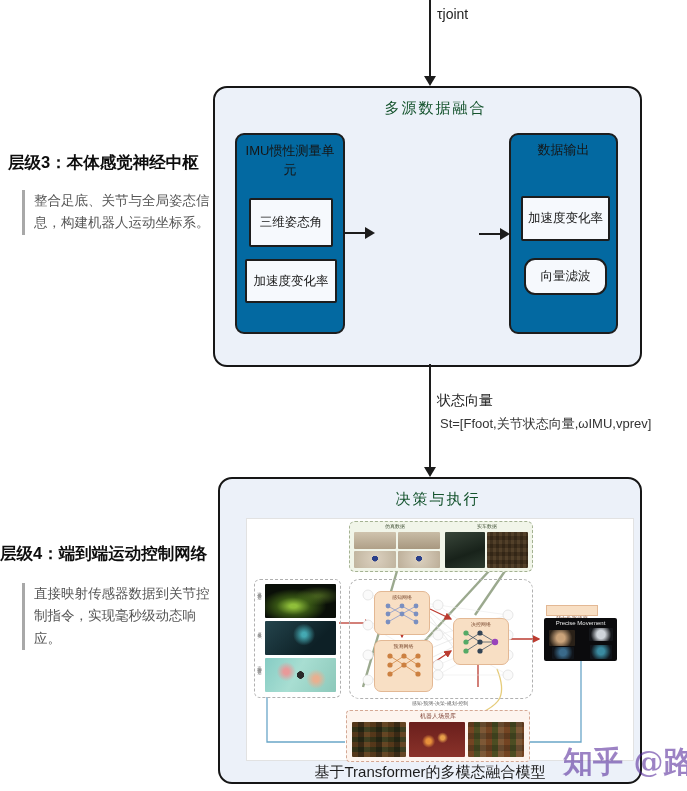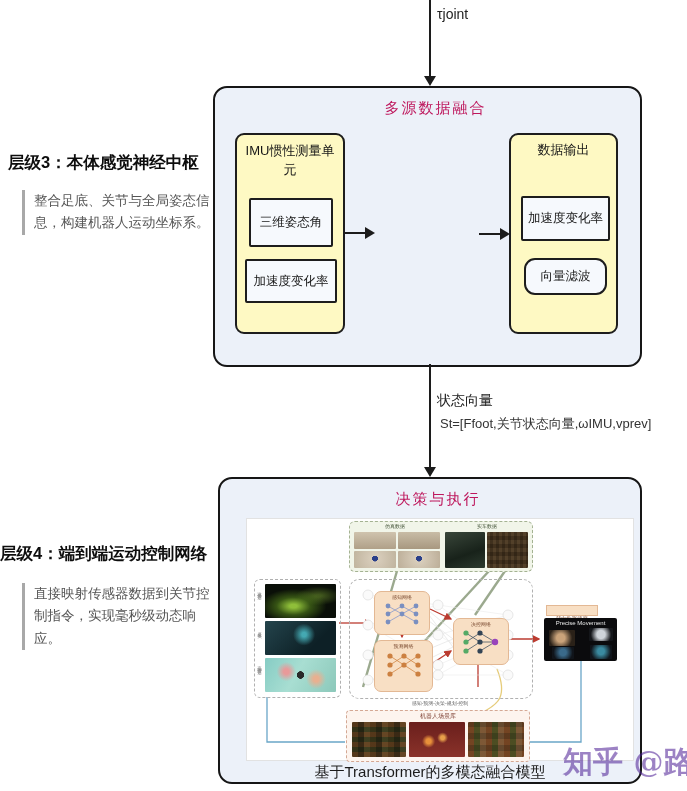--- a/index.html
+++ b/index.html
@@ -14,22 +14,22 @@
   .head-right{position:absolute;width:0;height:0;border-top:6px solid transparent;
               border-bottom:6px solid transparent;border-left:10px solid #1c1c1c;}
   .flow-label{position:absolute;font-size:14px;color:#222;}
   .flow-math{position:absolute;font-family:"DejaVu Serif",serif;font-style:italic;
              font-weight:600;font-size:14px;color:#111;}
   .flow-math sub{font-size:9px;}
   .flow-math2{position:absolute;font-size:13px;color:#333;}
   
   .bigbox{position:absolute;background:#ecf1f9;border:2px solid #161616;border-radius:14px;}
   .bigtitle{position:absolute;left:16px;right:0;top:11px;text-align:center;font-size:15px;
-            letter-spacing:2px;color:#be185d;}
-  .colbox{position:absolute;background:#fef9c3;border:2px solid #1d1d1d;border-radius:9px;}
+            letter-spacing:2px;color:#14532d;}
+  .colbox{position:absolute;background:#0369a1;border:2px solid #1d1d1d;border-radius:9px;}
   .coltitle{position:absolute;left:4px;right:4px;top:7px;text-align:center;font-size:13px;
             line-height:1.45;color:#161616;}
   .smallbox{position:absolute;background:#f6f9fd;border:2px solid #1d1d1d;border-radius:2px;
             display:flex;align-items:center;justify-content:center;font-size:12.5px;color:#161616;}
   .bulletbox{position:absolute;background:#f6f9fd;border:2px solid #1d1d1d;border-radius:2px;
              font-size:12px;color:#161616;padding:6px 0 0 10px;line-height:1.6;}
   .bullet-item::before{content:"•  ";}
   
   .lvl-head{position:absolute;font-size:16.5px;font-weight:bold;color:#0d0d0d;white-space:nowrap;}
   .lvl-desc{position:absolute;font-size:13.5px;color:#555;line-height:1.65;

